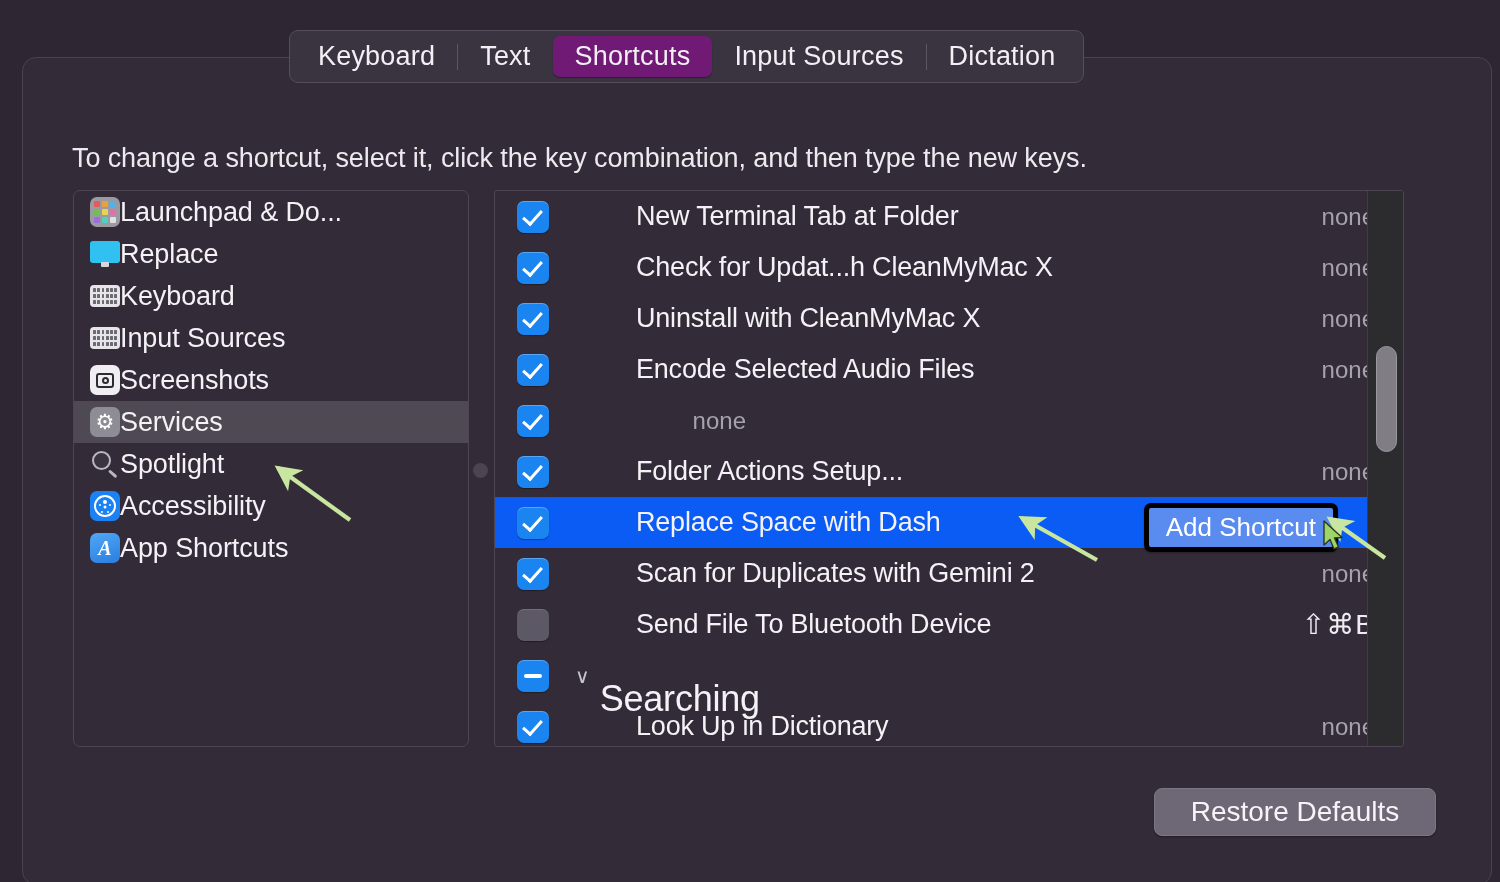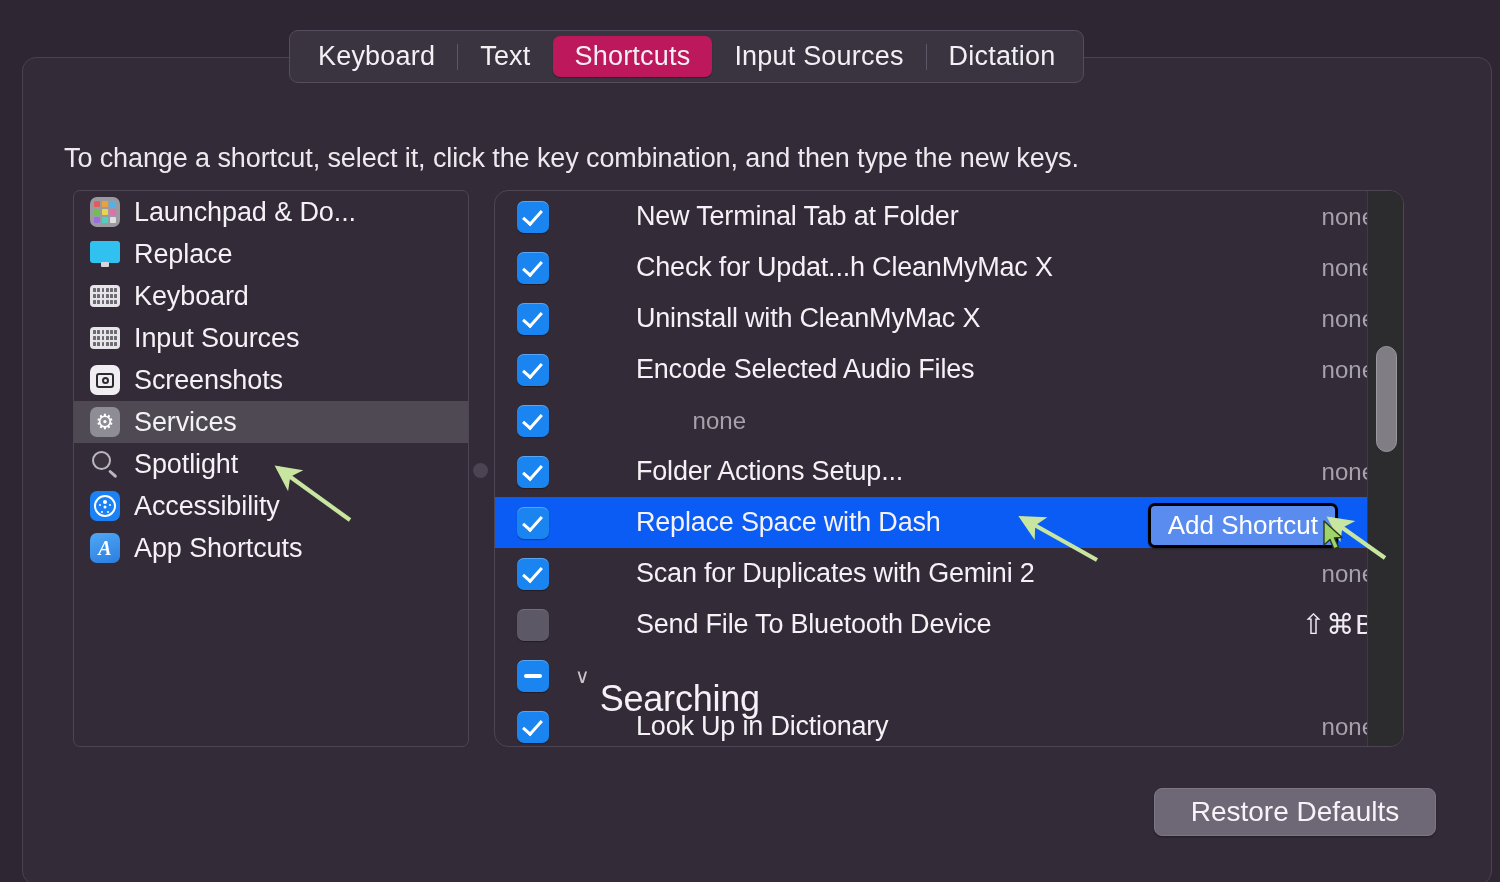--- a/index.html
+++ b/index.html
@@ -58,34 +58,34 @@
     align-items: center;
     justify-content: center;
     color: #f2f0f4;
     font-size: 27px;
     letter-spacing: 0.2px;
     border-radius: 7px;
     white-space: nowrap;
     cursor: default;
   }
   .tab.selected {
-    background: #be185d;
+    background: #701a75;
     box-shadow: 0 1px 1px rgba(0,0,0,0.35);
   }
   .tab-sep {
     width: 1px;
     height: 26px;
     background: #5e5566;
     flex: none;
   }
 
   
   .desc {
     position: absolute;
-    left: 64px;
+    left: 72px;
     top: 143px;
     color: #eceaef;
     font-size: 27px;
     letter-spacing: -0.1px;
     white-space: nowrap;
   }
 
   
   .sidebar {
     position: absolute;
@@ -97,21 +97,20 @@
     border: 1px solid #4d4554;
     border-radius: 7px;
     box-sizing: border-box;
     overflow: hidden;
   }
   .side-row {
     display: flex;
     align-items: center;
     height: 42px;
     padding-left: 16px;
-    gap: 14px;
     cursor: default;
   }
   .side-row.selected {
     background: #4e4952;
   }
   .side-label {
     color: #f4f2f6;
     font-size: 27px;
     letter-spacing: -0.1px;
     white-space: nowrap;
@@ -281,21 +280,21 @@
 
   
   .listbox {
     position: absolute;
     left: 494px;
     top: 190px;
     width: 910px;
     height: 557px;
     background: #332b38;
     border: 1px solid #4d4554;
-    border-radius: 14px;
+    border-radius: 3px;
     box-sizing: border-box;
     overflow: hidden;
   }
   .list-row {
     position: relative;
     display: flex;
     align-items: center;
     height: 51px;
     cursor: default;
   }
@@ -374,21 +373,21 @@
   .add-shortcut-btn {
     position: absolute;
     right: 65px;
     top: 6px;
     height: 39px;
     padding: 0 17px;
     display: flex;
     align-items: center;
     border-radius: 7px;
     background: #5a8cf0;
-    border: 3px solid #000000;
+    border: 5px solid #000000;
     color: #ffffff;
     font-size: 26px;
     white-space: nowrap;
     box-shadow: 0 1px 2px rgba(0,0,0,0.3);
     cursor: default;
   }
 
   
   .scroll-track {
     position: absolute;

